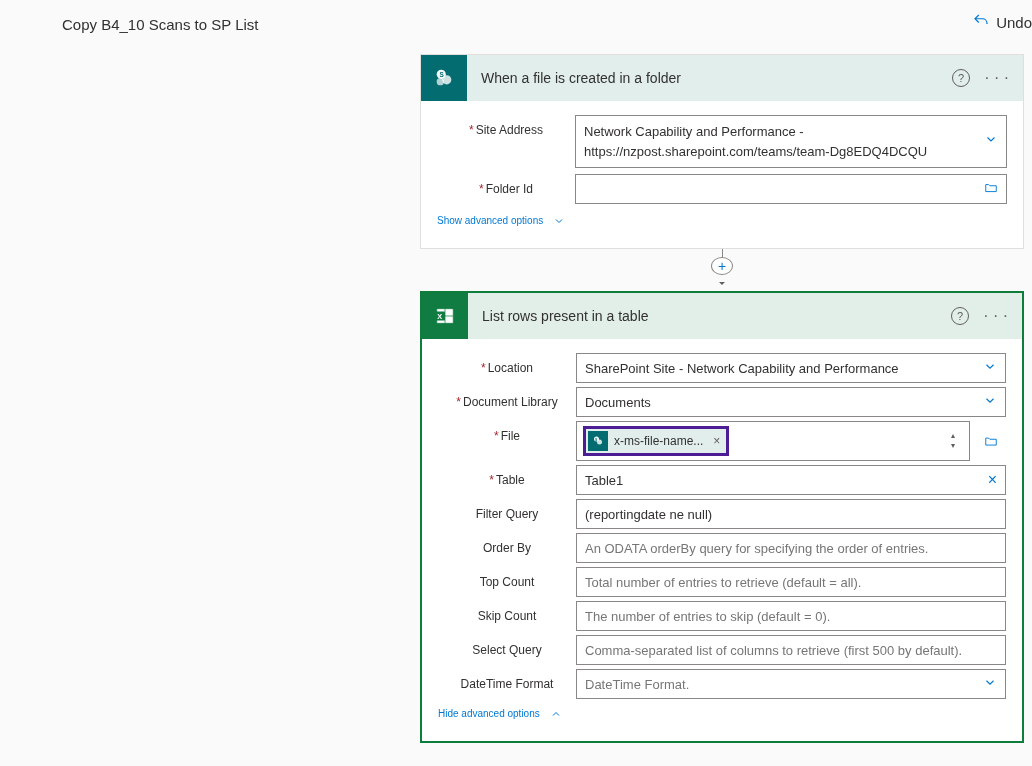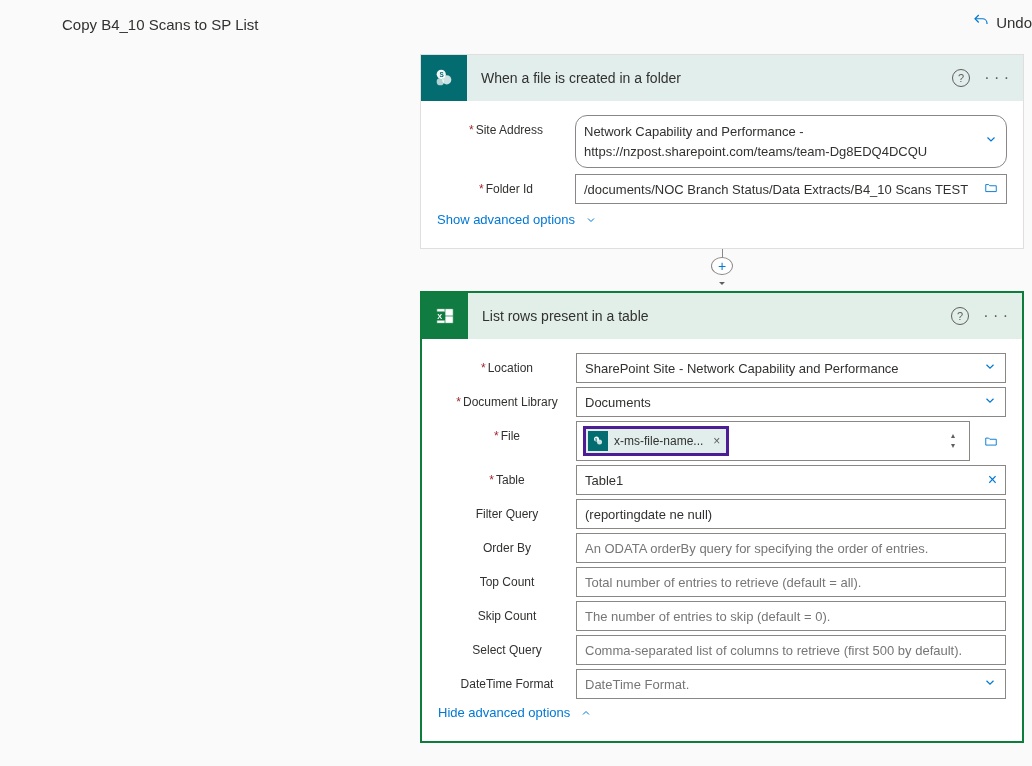--- a/index.html
+++ b/index.html
@@ -26,32 +26,32 @@
 .help-icon, .more-icon { color: #605e5c; cursor: pointer; display: inline-flex; }
 .help-circle { width: 18px; height: 18px; border: 1px solid #605e5c; border-radius: 50%; display: flex; align-items: center; justify-content: center; font-size: 11px; }
 
 .card-body { padding: 14px 16px 20px 16px; }
 .form-row { display: flex; align-items: flex-start; margin-bottom: 6px; }
 .form-row.tight { margin-bottom: 4px; }
 .label { width: 138px; flex-shrink: 0; font-size: 12px; color: #323130; padding-top: 8px; text-align: center; }
 .label .req { color: #a4262c; margin-right: 2px; }
 .field-wrap { flex: 1; display: flex; align-items: stretch; gap: 6px; }
 .field { flex: 1; border: 1px solid #8a8886; background: #fff; min-height: 30px; display: flex; align-items: center; padding: 6px 8px; font-size: 13px; color: #323130; position: relative; }
-.field.multiline { align-items: flex-start; flex-direction: column; line-height: 1.5; border-radius: 12px; }
+.field.multiline { align-items: flex-start; flex-direction: column; line-height: 1.5; }
 .field .placeholder { color: #767676; }
 .field .chevron, .field .folder-btn, .field .clear-btn { position: absolute; right: 8px; top: 50%; transform: translateY(-50%); color: #605e5c; cursor: pointer; }
 .field .chevron svg, .folder-inline svg { width: 14px; height: 14px; }
 .folder-inline { width: 30px; border: none; display: flex; align-items: center; justify-content: center; color: #0078d4; cursor: pointer; }
 .stepper-inline { width: 20px; display: flex; flex-direction: column; align-items: center; justify-content: center; color: #605e5c; cursor: pointer; font-size: 8px; line-height: 8px; gap: 2px;}
 .token { display: inline-flex; align-items: center; background: #e1eeec; border: 3px solid #4c1d95; padding: 2px 6px 2px 2px; font-size: 12px; gap: 6px; }
 .token-icon { width: 20px; height: 20px; background: #036c70; display: flex; align-items: center; justify-content: center; }
 .token-icon svg { width: 12px; height: 12px; }
 .token-x { cursor: pointer; color: #605e5c; padding-left: 4px; }
 
-.adv-link { color: #0078d4; font-size: 13px; cursor: pointer; display: inline-flex; align-items: center; gap: 10px; }
+.adv-link { color: #0078d4; font-size: 10px; cursor: pointer; display: inline-flex; align-items: center; gap: 10px; }
 .adv-link svg { width: 12px; height: 12px; }
 
 .connector { display: flex; flex-direction: column; align-items: center; height: 42px; position: relative; }
 .connector .line-top { width: 1px; height: 12px; background: #8a8886; }
 .connector .plus { width: 22px; height: 22px; border: 1px solid #8a8886; border-radius: 50%; background: #fff; display: flex; align-items: center; justify-content: center; color: #0078d4; font-size: 14px; cursor: pointer; }
 .connector .arrow { color: #605e5c; margin-top: -2px; }
 </style>
 </head>
 <body>
 
@@ -98,21 +98,20 @@
             <span class="chevron"><svg viewBox="0 0 24 24" fill="none" stroke="#0078d4" stroke-width="2">
                   <polyline points="6 9 12 15 18 9"></polyline>
                 </svg></span>
           </div>
         </div>
       </div>
       <div class="form-row">
         <div class="label"><span class="req">*</span><span>Folder Id</span></div>
         <div class="field-wrap">
           <div class="field">
-            <span>/documents/NOC Branch Status/Data Extracts/B4_10 Scans TEST</span>
             <span class="chevron"><svg viewBox="0 0 24 24" fill="none" stroke="#0078d4" stroke-width="1.6">
                   <path d="M3 7h5l2 2h11v10H3z"></path>
                 </svg></span>
           </div>
         </div>
       </div>
       <div class="adv-link">
         <span>Show advanced options</span>
         <svg viewBox="0 0 24 24" fill="none" stroke="currentColor" stroke-width="2">
             <polyline points="6 9 12 15 18 9"></polyline>

